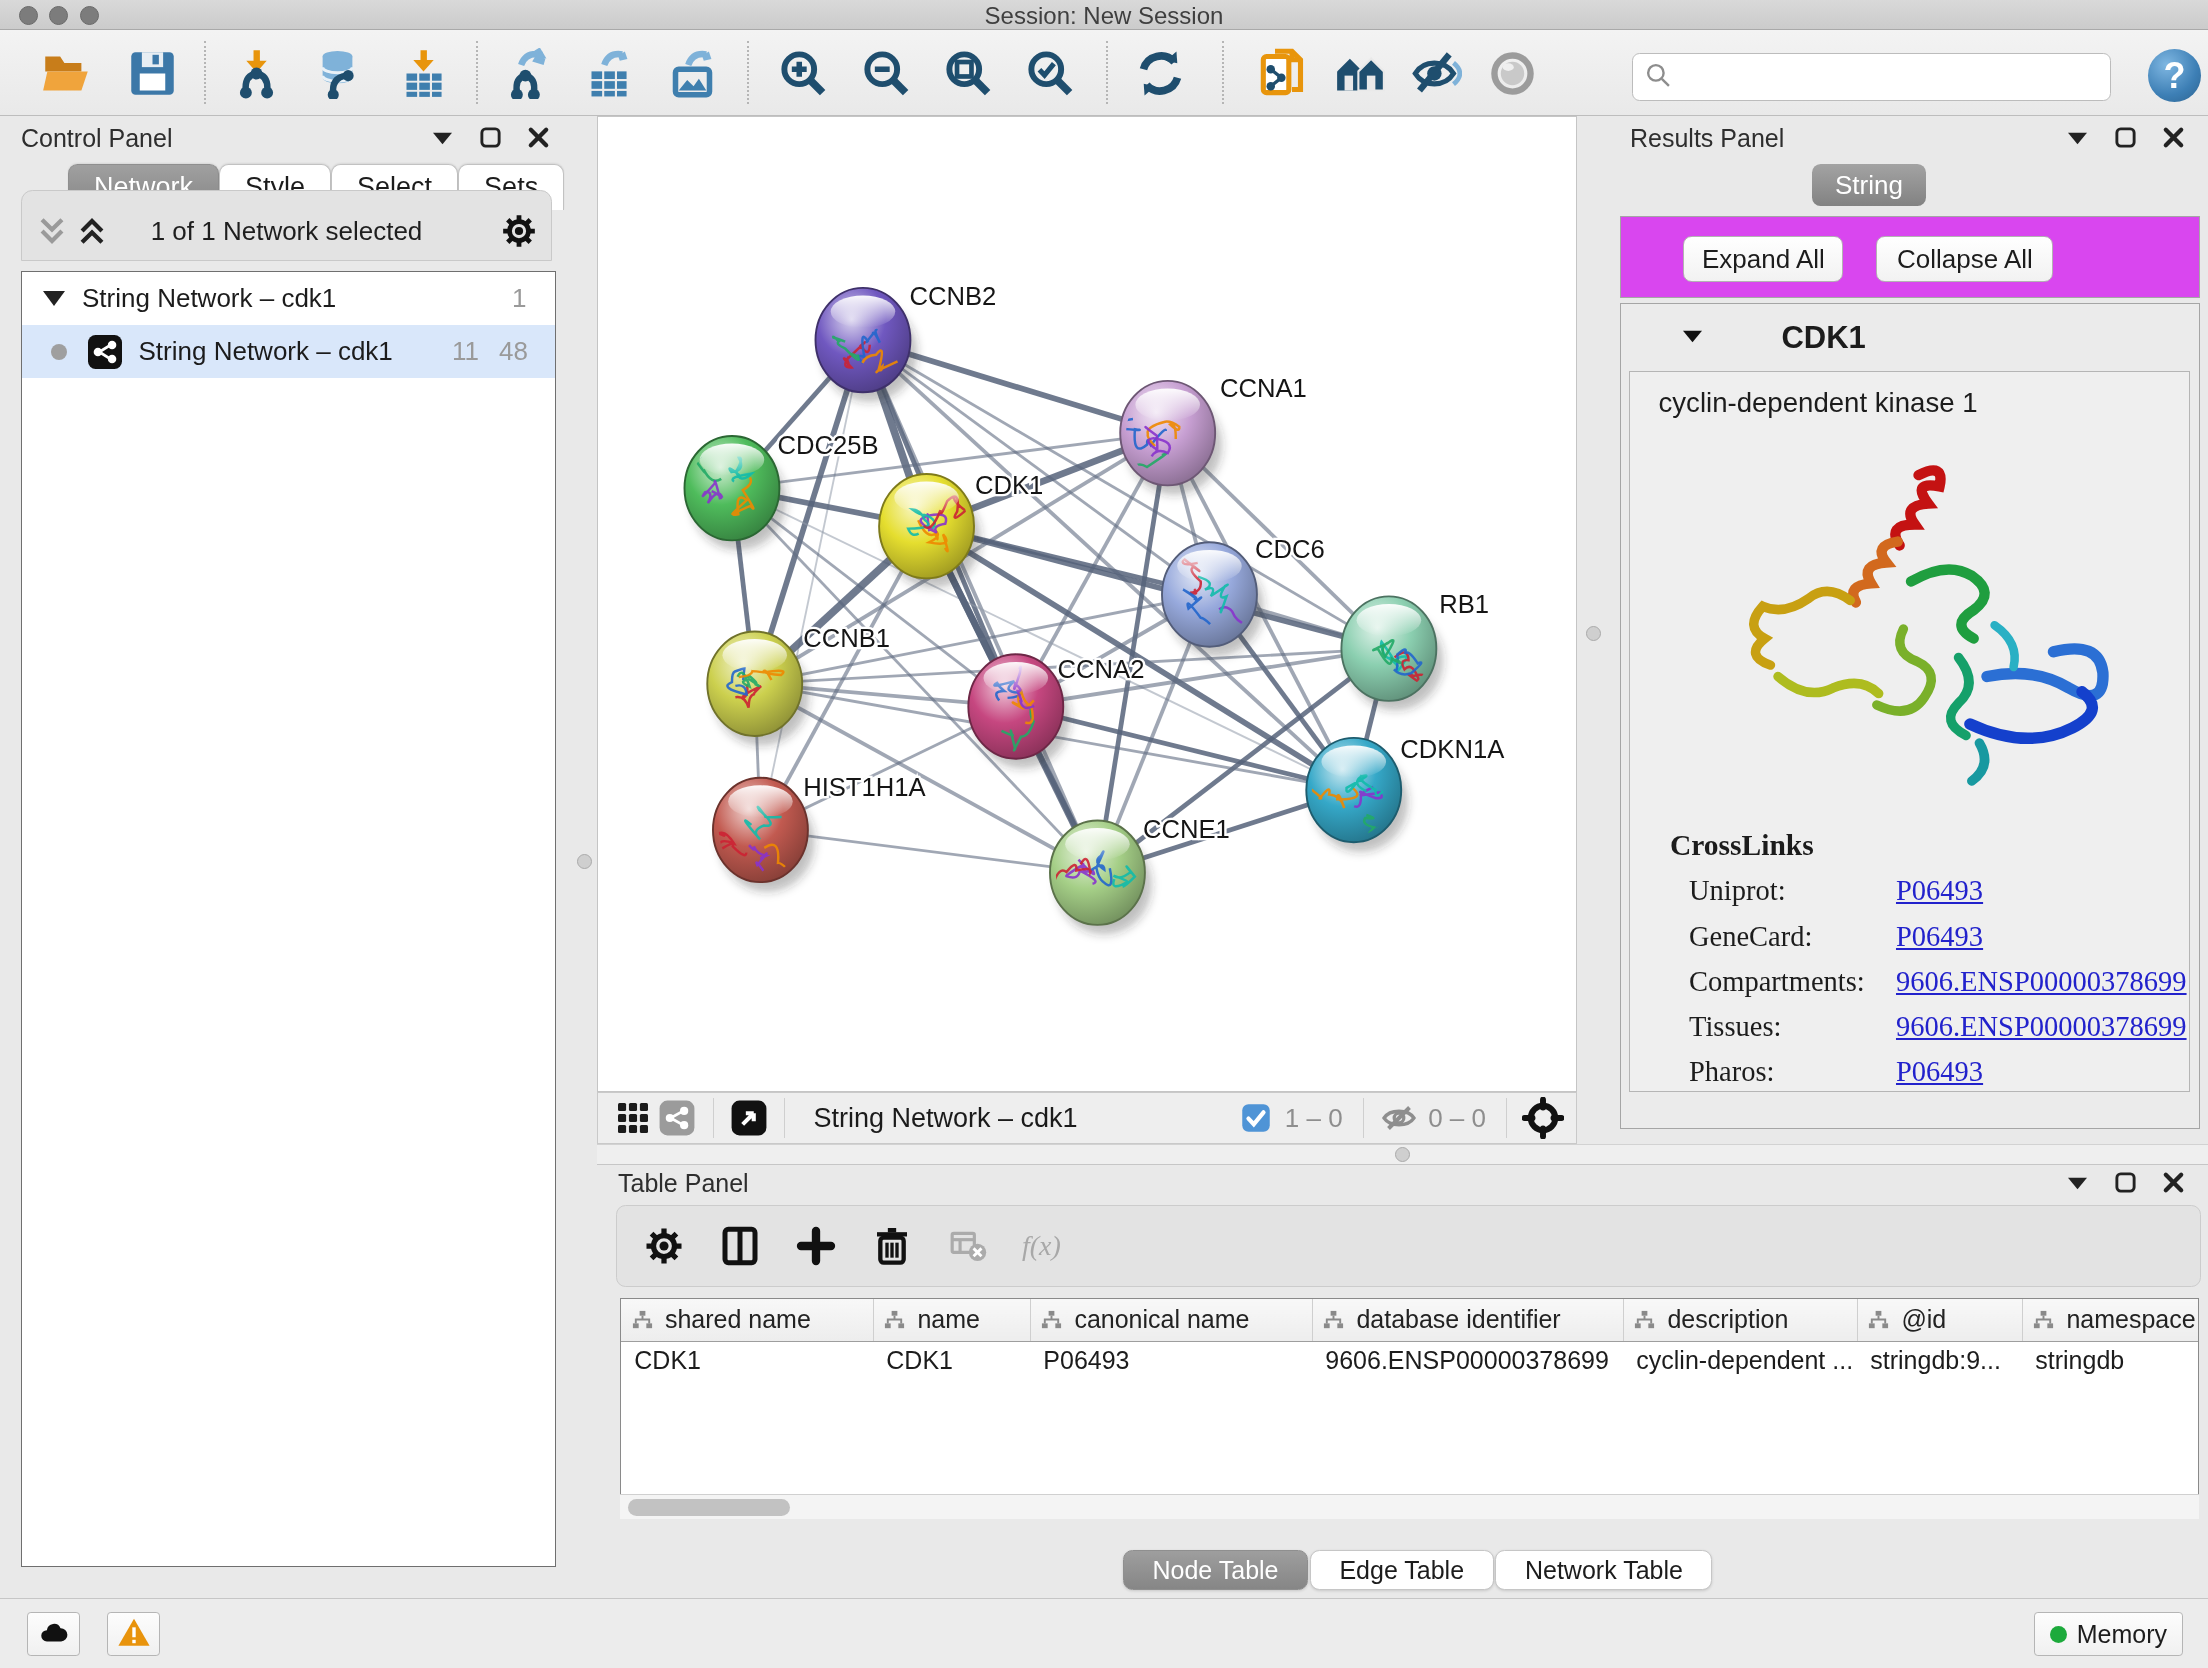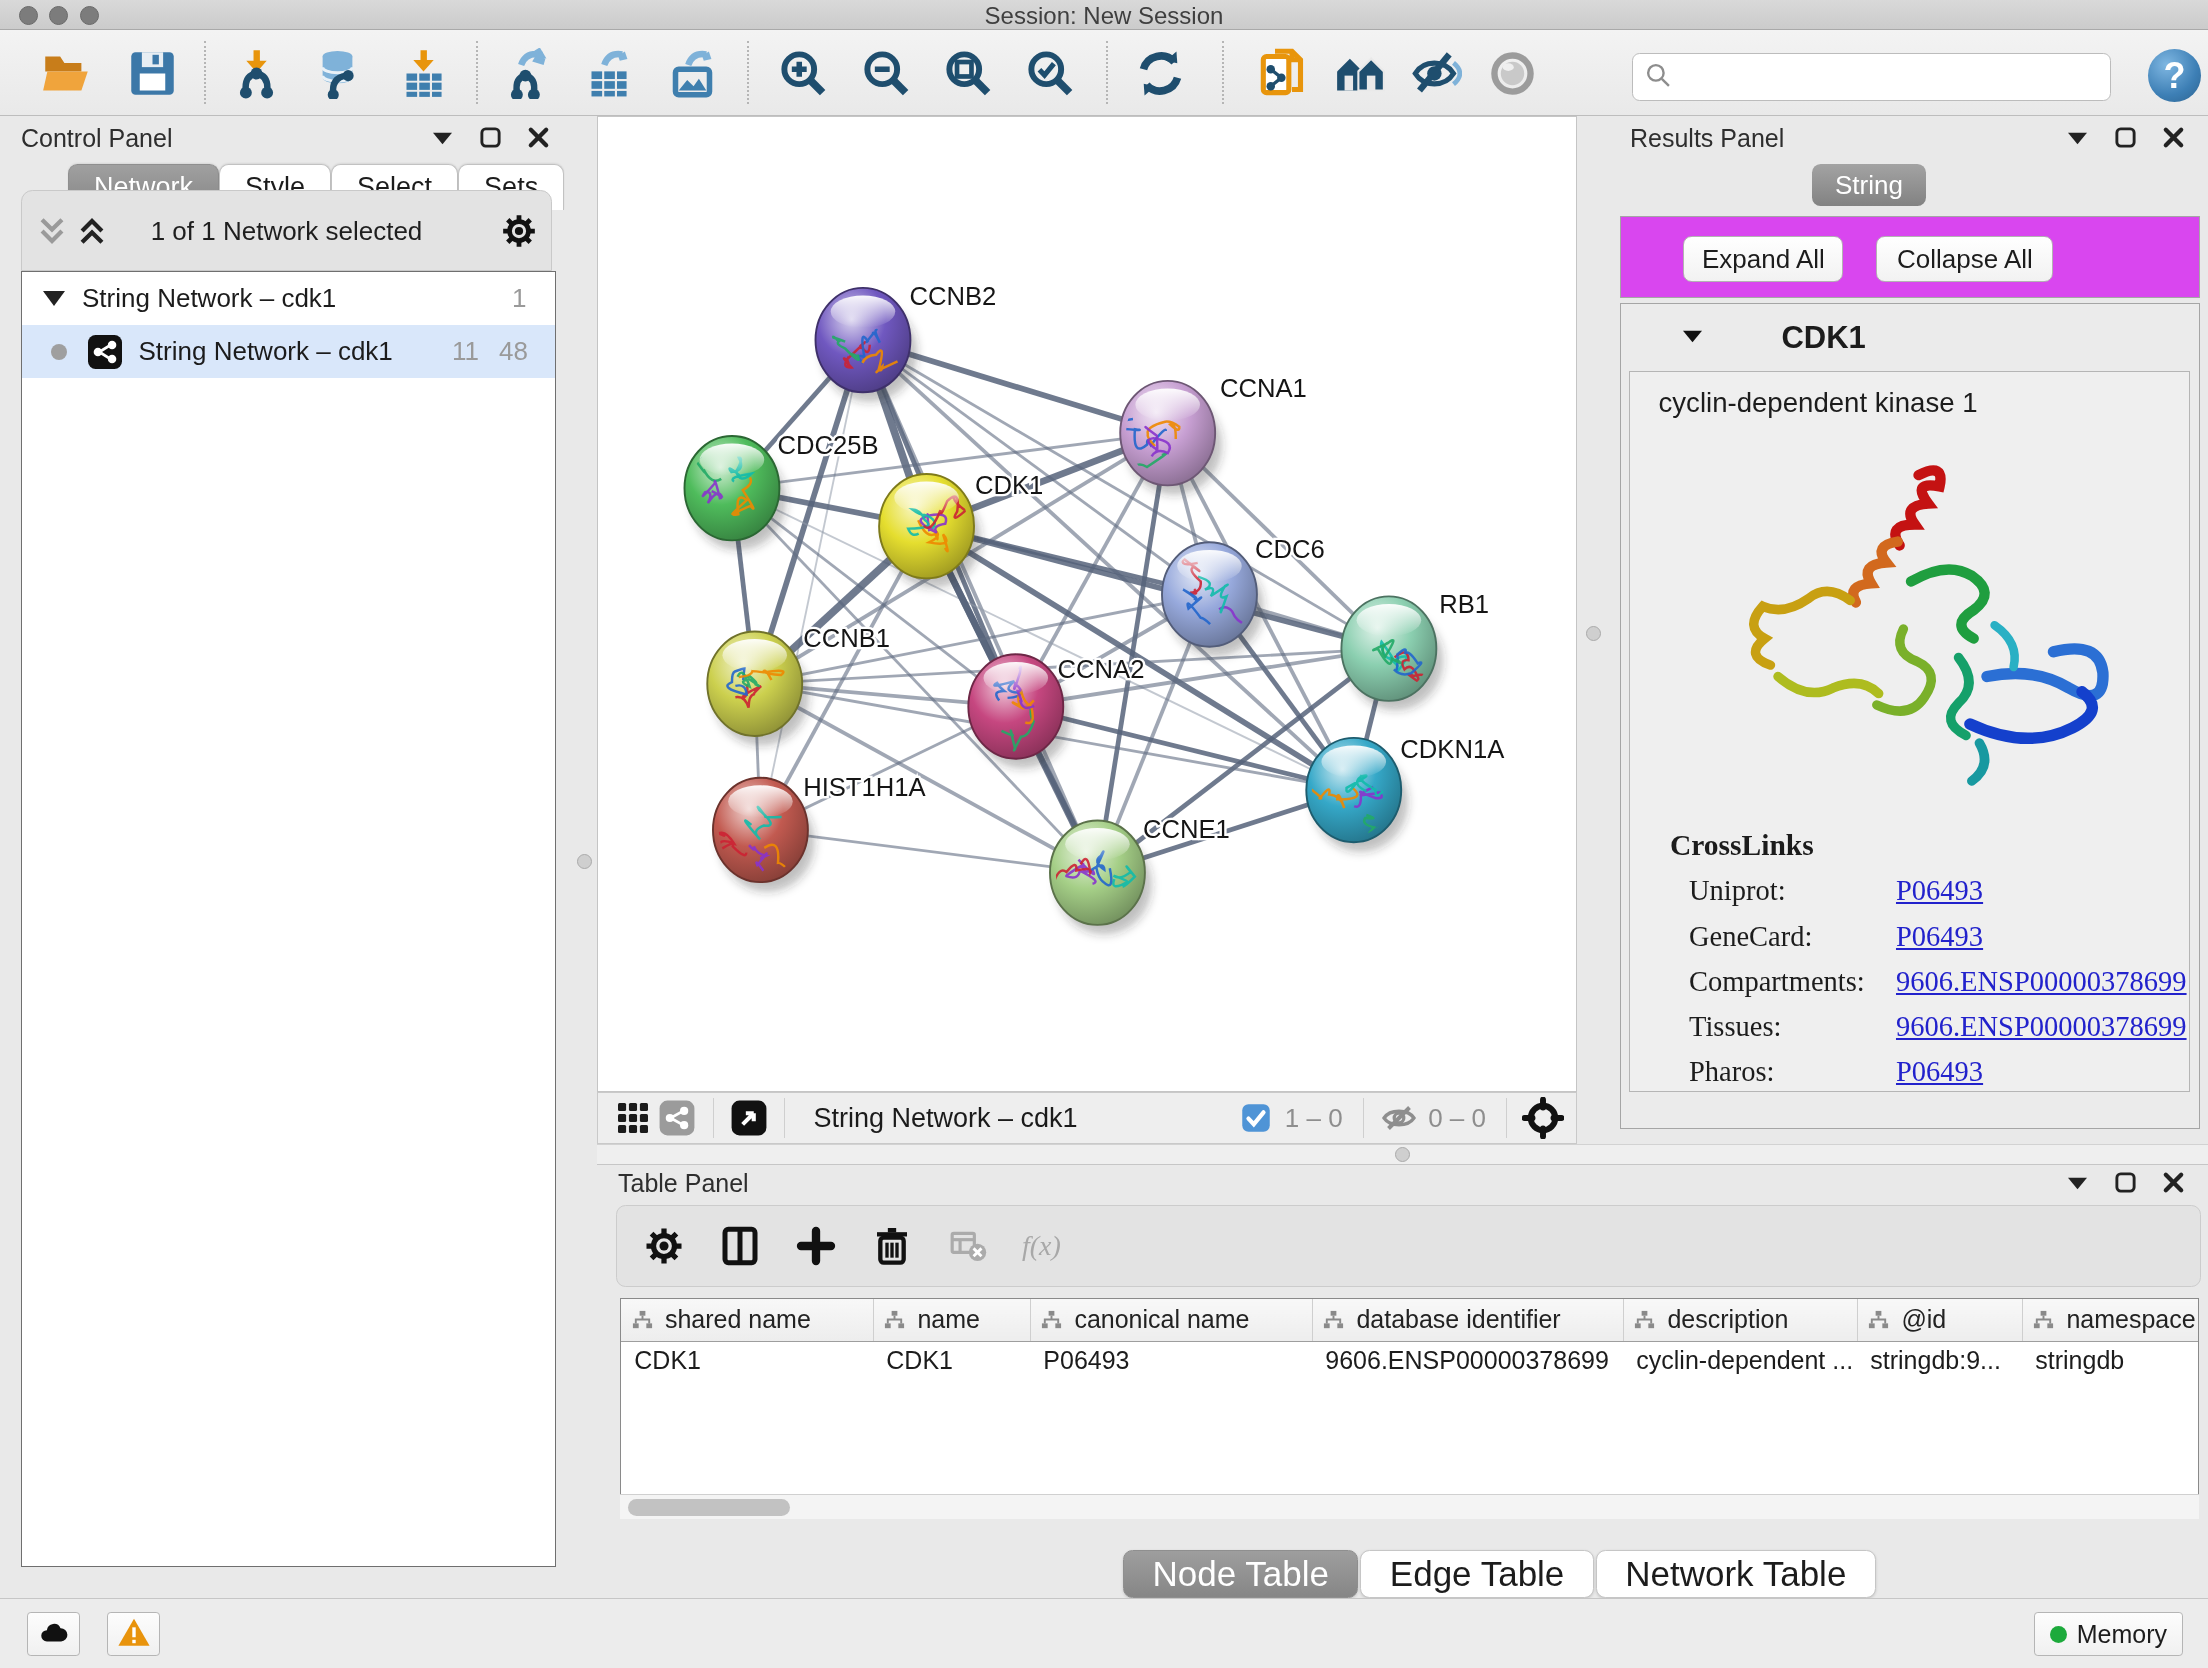--- a/index.html
+++ b/index.html
@@ -23,21 +23,21 @@
 
   
   .panel-title { font-size:25px; color:#2e2e2e; }
   .hdr-icons { position:absolute; display:flex; gap:25px; align-items:center; }
 
   
   .control-panel { left:0; top:116px; width:571px; height:1482px; background:#e9e9e9; }
   .cp-tabs { position:absolute; left:68px; top:48px; display:flex; }
   .tab { height:46px; padding:0 25px; display:flex; align-items:center; justify-content:center; font-size:27px; background:#fff; border:1px solid #c2c2c2; border-bottom:none; border-radius:9.5px 9.5px 0 0; box-shadow:0 -1px 1.9px rgba(0,0,0,.08); }
   .tab.sel { background:linear-gradient(#a0a0a0,#858585); color:#fff; border-color:#8f8f8f; }
-  .cp-subbar { position:absolute; left:21px; top:74px; width:531px; height:81px; background:#e3e3e3; border:1px solid #c9c9c9; border-radius:11.4px 11.4px 0 0; }
+  .cp-subbar { position:absolute; left:21px; top:74px; width:531px; height:71px; background:#e3e3e3; border:1px solid #c9c9c9; border-radius:11.4px 11.4px 0 0; }
   .chev { position:absolute; top:23px; width:34px; height:34px; }
   .cp-status { position:absolute; top:25px; left:0; width:100%; text-align:center; font-size:26px; color:#1e1e1e; }
   .gearbtn { position:absolute; right:13.3px; top:21px; width:38px; height:38px; }
   .tree { position:absolute; left:21px; top:155px; width:535px; height:1296px; background:#fff; border:1.9px solid #6f6f6f; }
   .tree-row { position:relative; height:53px; display:flex; align-items:center; font-size:26px; }
   .tree-row .cnt { position:absolute; color:#9a9a9a; }
   .row-sel { background:#d9e7fa; }
   .tri { width:0; height:0; border-left:11.4px solid transparent; border-right:11.4px solid transparent; border-top:15px solid #222; margin:0 17px 0 21px; }
   .dot-gray { width:16px; height:16px; border-radius:50%; background:#9f9f9f; margin:0 21px 0 28.5px; }
   .share-sq { width:34px; height:34px; border-radius:7.6px; background:#111; margin-right:17px; flex:0 0 auto; }
@@ -78,21 +78,21 @@
   .tp-toolbar .tpi { width:44px; height:44px; display:flex; align-items:center; justify-content:center; }
   .fx { font-family:"Liberation Serif","DejaVu Serif",serif; font-style:italic; font-size:28px; color:#a8a8a8; }
   .dtable { position:absolute; left:23px; top:133px; width:1579px; height:221px; background:#fff; border:1.9px solid #8a8a8a; overflow:hidden; }
   table { border-collapse:collapse; table-layout:fixed; width:1592px; }
   th { height:42px; background:linear-gradient(#f8f8f8,#ededed); border-right:1px solid #cfcfcf; border-bottom:1.9px solid #9e9e9e; font-weight:normal; font-size:25px; color:#222; text-align:left; padding-left:9.5px; white-space:nowrap; overflow:hidden; }
   td { height:38px; font-size:25px; padding-left:13.3px; white-space:nowrap; overflow:hidden; }
   th .hicon { display:inline-block; vertical-align:-3.8px; margin-right:11.4px; }
   .hscroll { position:absolute; left:23px; top:329px; width:1579px; height:25px; background:#f4f4f4; border-top:1px solid #d0d0d0; }
   .hthumb { position:absolute; left:7.6px; top:3.8px; width:162px; height:17px; border-radius:8.6px; background:#c2c2c2; }
   .tp-tabs { position:absolute; left:526px; top:385px; display:flex; }
-  .tp-tab { height:48px; padding:0 28.5px; font-size:35px; display:flex; align-items:center; background:#fff; border:1px solid #c6c6c6; border-radius:9.5px; margin-right:1.9px; box-shadow:0 1px 2.9px rgba(0,0,0,.15); }
+  .tp-tab { height:40px; padding:0 28.5px; font-size:25px; display:flex; align-items:center; background:#fff; border:1px solid #c6c6c6; border-radius:9.5px; margin-right:1.9px; box-shadow:0 1px 2.9px rgba(0,0,0,.15); }
   .tp-tab.sel { background:linear-gradient(#9e9e9e,#868686); color:#fff; border-color:#8f8f8f; }
 
   
   .statusbar { left:0; top:1598px; width:2208px; height:70px; background:#ececec; border-top:1.9px solid #c6c6c6; }
   .sb-btn { position:absolute; top:13.3px; height:44px; background:linear-gradient(#fdfdfd,#f0f0f0); border:1.9px solid #b5b5b5; border-radius:3.8px; display:flex; align-items:center; justify-content:center; }
   .memory { right:25px; padding:0 15px; font-size:25px; gap:9.5px; }
   .memdot { width:17px; height:17px; border-radius:50%; background:#1daa3c; }
 </style>
 </head>
 <body>

